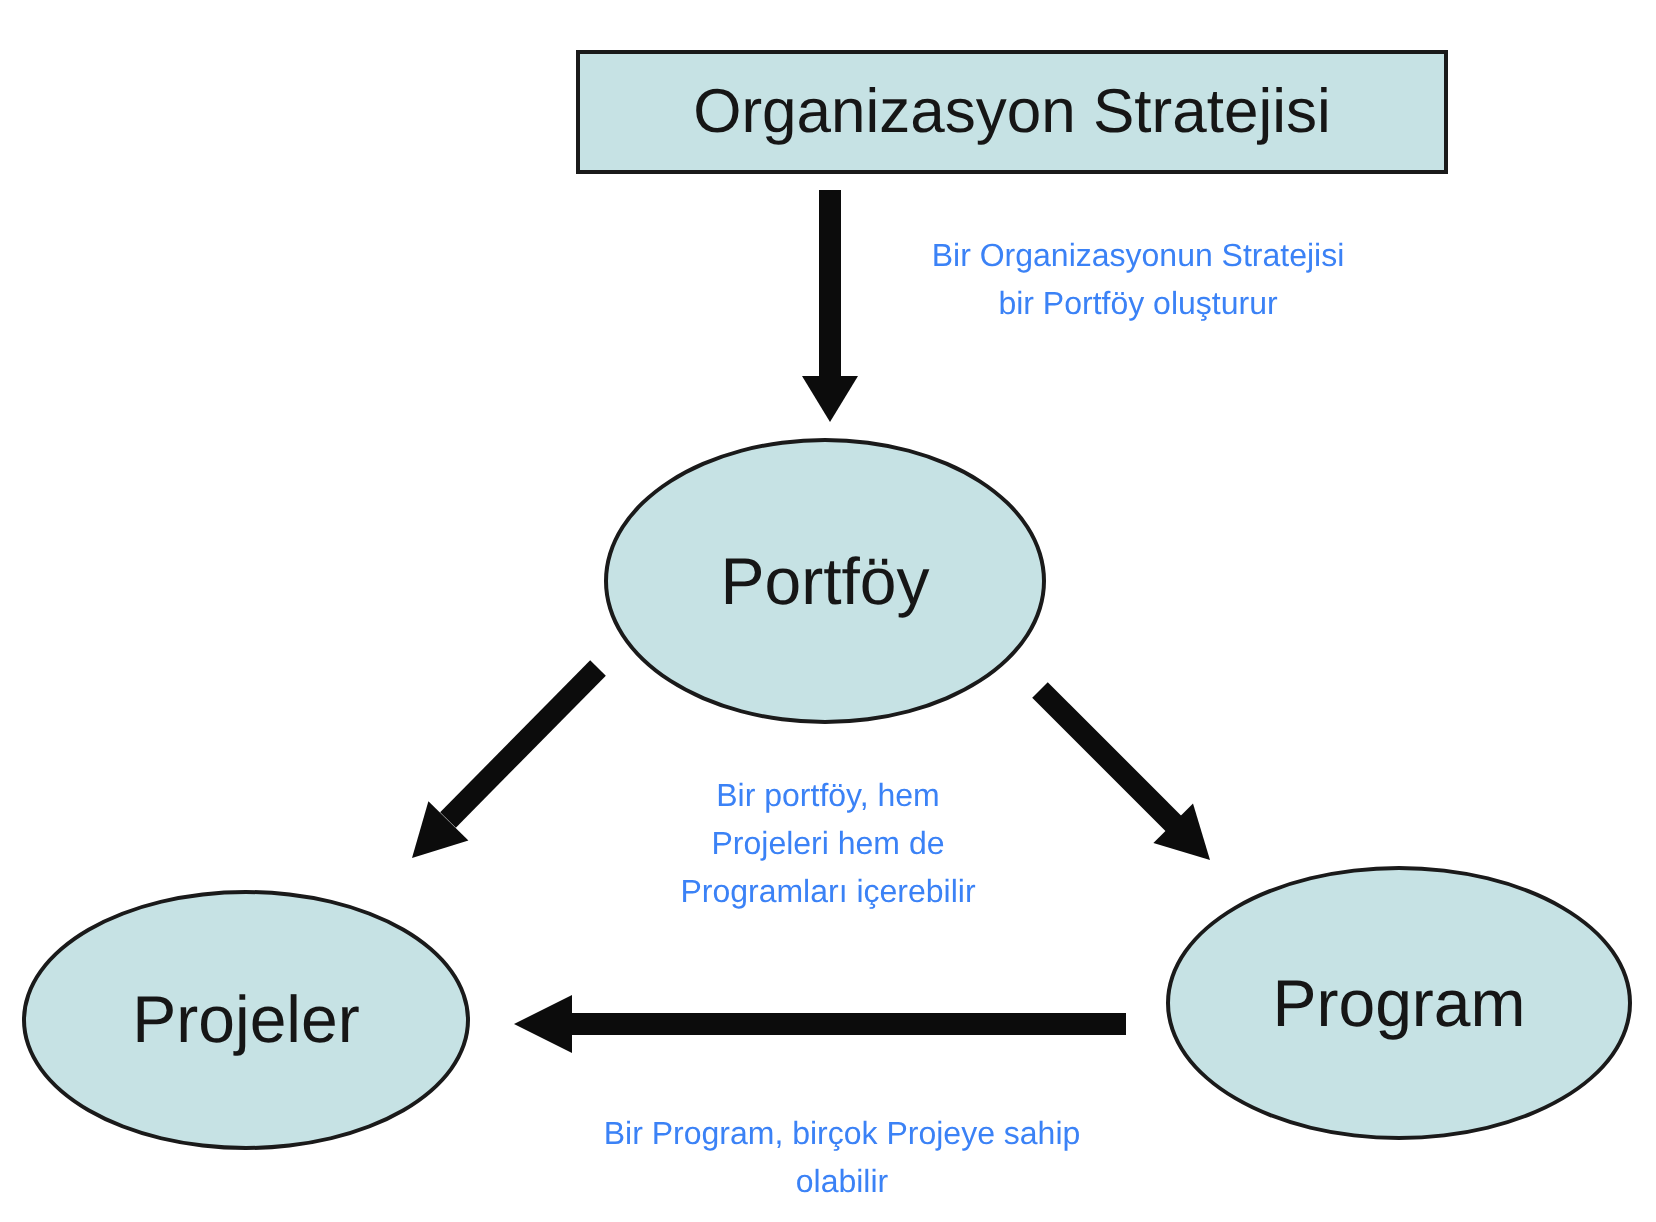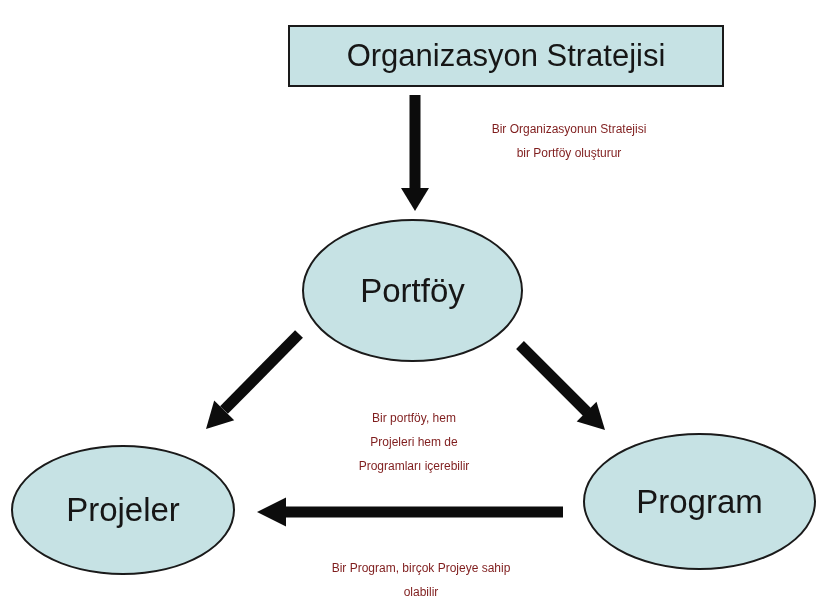--- a/index.html
+++ b/index.html
@@ -53,36 +53,35 @@
   }
   .node-program {
     left: 583px;
     top: 433px;
     width: 233px;
     height: 137px;
     justify-content: center;
   }
   .annotation {
     position: absolute;
-    font-size: 12px;
+    font-size: 16px;
     line-height: 24px;
     text-align: center;
     white-space: pre-line;
-    color: #7f1d1d;
+    color: #3b82f6;
   }
   .ann-strategy {
     left: 419px;
     top: 117px;
     width: 300px;
   }
   .ann-portfolio {
     left: 264px;
     top: 387px;
     width: 300px;
-    margin-top: 19px;
   }
   .ann-program {
     left: 246px;
     top: 556px;
     width: 350px;
   }
   .arrow-layer {
     position: absolute;
     left: 0;
     top: 0;

